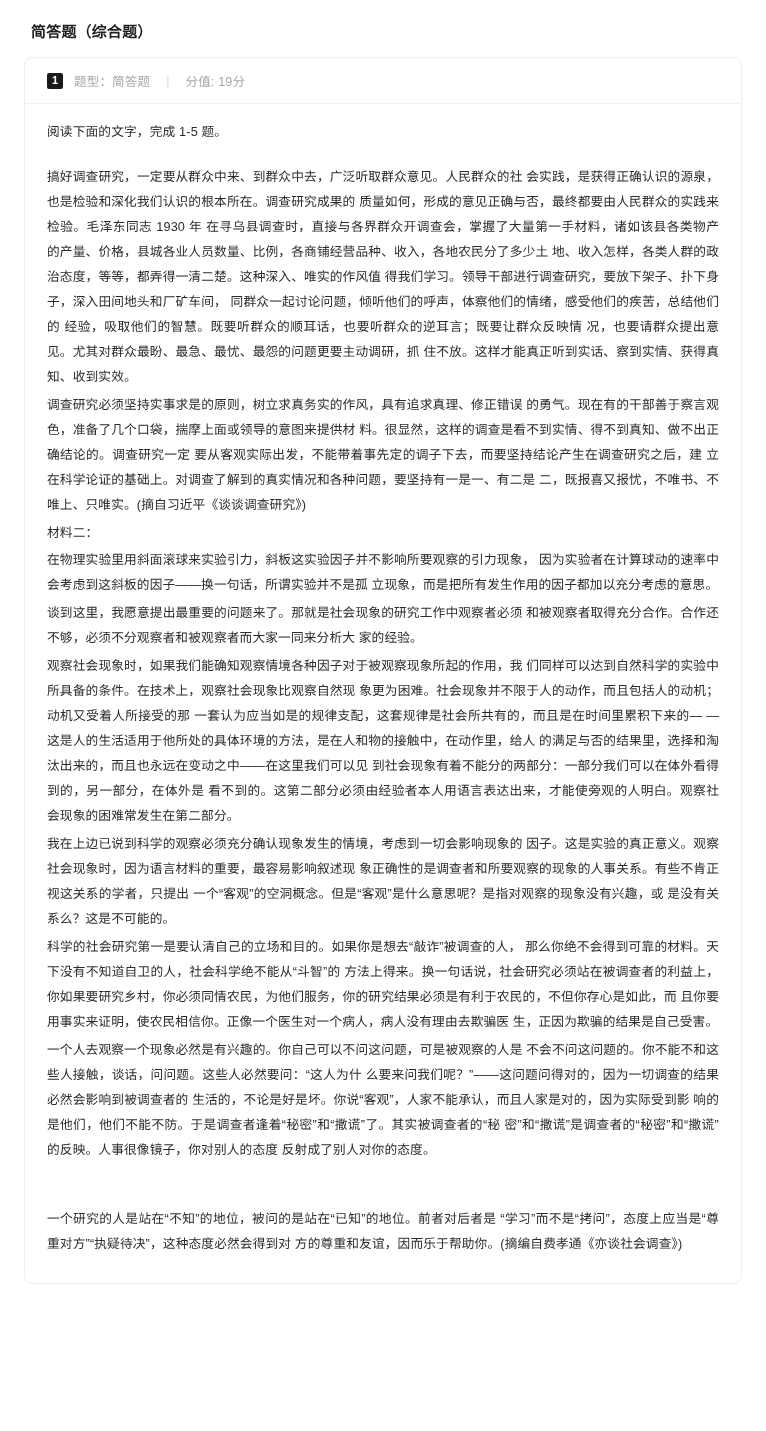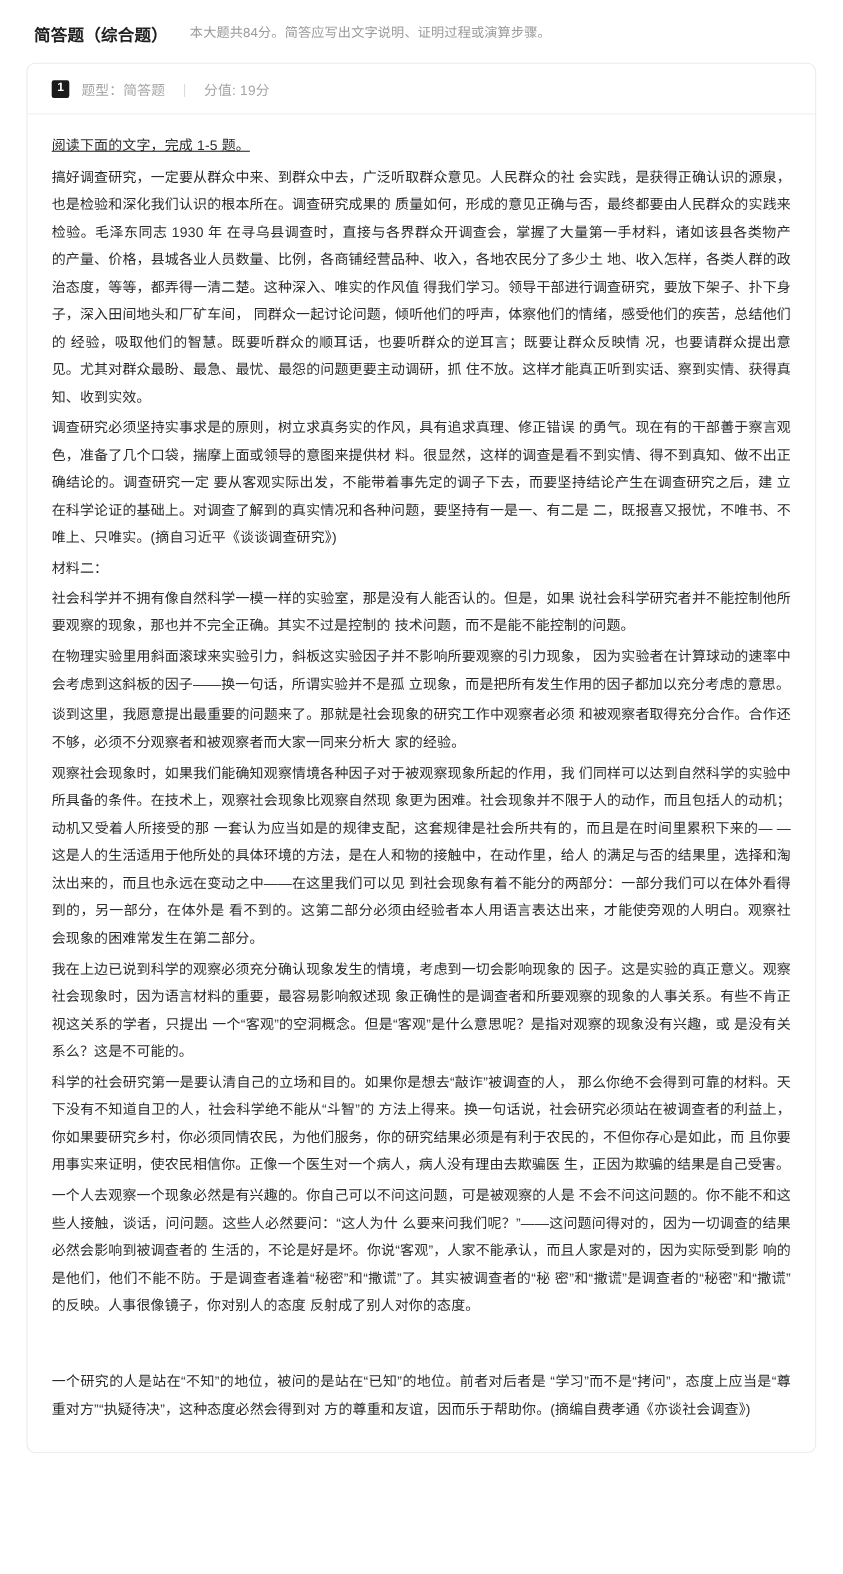--- a/index.html
+++ b/index.html
@@ -86,50 +86,48 @@
   }
   .para {
     font-size: 12.7px;
     line-height: 25px;
     color: #2b2b2b;
     margin: 0 0 3px 0;
     text-align: justify;
     text-justify: inter-ideograph;
     letter-spacing: 0.15px;
   }
-  .para.lead { margin-bottom: 4px; text-decoration: underline; }
+  .para.lead { margin-bottom: 20px; }
   .para.label { margin-bottom: 2px; }
   .para:last-child { margin-bottom: 0; margin-top: 44px; }
 </style>
 </head>
 <body>
 
 <div class="section-header">
   <div class="section-title">简答题（综合题）</div>
-  <div class="section-desc">本大题共84分。简答应写出文字说明、证明过程或演算步骤。</div>
 </div>
 
 <div class="card">
 
   <div class="card-head">
     <span class="q-badge">1</span>
     <span class="q-meta">题型：简答题</span>
     <span class="q-sep">|</span>
     <span class="q-meta" style="margin-left:0">分值: 19分</span>
   </div>
 
   <div class="card-body">
 
     <p class="para lead">阅读下面的文字，完成 1-5 题。</p>
 
     <p class="para">搞好调查研究，一定要从群众中来、到群众中去，广泛听取群众意见。人民群众的社 会实践，是获得正确认识的源泉，也是检验和深化我们认识的根本所在。调查研究成果的 质量如何，形成的意见正确与否，最终都要由人民群众的实践来检验。毛泽东同志 1930 年 在寻乌县调查时，直接与各界群众开调查会，掌握了大量第一手材料，诸如该县各类物产 的产量、价格，县城各业人员数量、比例，各商铺经营品种、收入，各地农民分了多少土 地、收入怎样，各类人群的政治态度，等等，都弄得一清二楚。这种深入、唯实的作风值 得我们学习。领导干部进行调查研究，要放下架子、扑下身子，深入田间地头和厂矿车间， 同群众一起讨论问题，倾听他们的呼声，体察他们的情绪，感受他们的疾苦，总结他们的 经验，吸取他们的智慧。既要听群众的顺耳话，也要听群众的逆耳言；既要让群众反映情 况，也要请群众提出意见。尤其对群众最盼、最急、最忧、最怨的问题更要主动调研，抓 住不放。这样才能真正听到实话、察到实情、获得真知、收到实效。</p>
     <p class="para">调查研究必须坚持实事求是的原则，树立求真务实的作风，具有追求真理、修正错误 的勇气。现在有的干部善于察言观色，准备了几个口袋，揣摩上面或领导的意图来提供材 料。很显然，这样的调查是看不到实情、得不到真知、做不出正确结论的。调查研究一定 要从客观实际出发，不能带着事先定的调子下去，而要坚持结论产生在调查研究之后，建 立在科学论证的基础上。对调查了解到的真实情况和各种问题，要坚持有一是一、有二是 二，既报喜又报忧，不唯书、不唯上、只唯实。(摘自习近平《谈谈调查研究》)</p>
 
     <p class="para label">材料二：</p>
-    <p class="para">社会科学并不拥有像自然科学一模一样的实验室，那是没有人能否认的。但是，如果 说社会科学研究者并不能控制他所要观察的现象，那也并不完全正确。其实不过是控制的 技术问题，而不是能不能控制的问题。</p>
     <p class="para">在物理实验里用斜面滚球来实验引力，斜板这实验因子并不影响所要观察的引力现象， 因为实验者在计算球动的速率中会考虑到这斜板的因子——换一句话，所谓实验并不是孤 立现象，而是把所有发生作用的因子都加以充分考虑的意思。</p>
     <p class="para">谈到这里，我愿意提出最重要的问题来了。那就是社会现象的研究工作中观察者必须 和被观察者取得充分合作。合作还不够，必须不分观察者和被观察者而大家一同来分析大 家的经验。</p>
     <p class="para">观察社会现象时，如果我们能确知观察情境各种因子对于被观察现象所起的作用，我 们同样可以达到自然科学的实验中所具备的条件。在技术上，观察社会现象比观察自然现 象更为困难。社会现象并不限于人的动作，而且包括人的动机；动机又受着人所接受的那 一套认为应当如是的规律支配，这套规律是社会所共有的，而且是在时间里累积下来的— —这是人的生活适用于他所处的具体环境的方法，是在人和物的接触中，在动作里，给人 的满足与否的结果里，选择和淘汰出来的，而且也永远在变动之中——在这里我们可以见 到社会现象有着不能分的两部分：一部分我们可以在体外看得到的，另一部分，在体外是 看不到的。这第二部分必须由经验者本人用语言表达出来，才能使旁观的人明白。观察社 会现象的困难常发生在第二部分。</p>
     <p class="para">我在上边已说到科学的观察必须充分确认现象发生的情境，考虑到一切会影响现象的 因子。这是实验的真正意义。观察社会现象时，因为语言材料的重要，最容易影响叙述现 象正确性的是调查者和所要观察的现象的人事关系。有些不肯正视这关系的学者，只提出 一个“客观”的空洞概念。但是“客观”是什么意思呢？是指对观察的现象没有兴趣，或 是没有关系么？这是不可能的。</p>
     <p class="para">科学的社会研究第一是要认清自己的立场和目的。如果你是想去“敲诈”被调查的人， 那么你绝不会得到可靠的材料。天下没有不知道自卫的人，社会科学绝不能从“斗智”的 方法上得来。换一句话说，社会研究必须站在被调查者的利益上，你如果要研究乡村，你必须同情农民，为他们服务，你的研究结果必须是有利于农民的，不但你存心是如此，而 且你要用事实来证明，使农民相信你。正像一个医生对一个病人，病人没有理由去欺骗医 生，正因为欺骗的结果是自己受害。</p>
     <p class="para">一个人去观察一个现象必然是有兴趣的。你自己可以不问这问题，可是被观察的人是 不会不问这问题的。你不能不和这些人接触，谈话，问问题。这些人必然要问：“这人为什 么要来问我们呢？”——这问题问得对的，因为一切调查的结果必然会影响到被调查者的 生活的，不论是好是坏。你说“客观”，人家不能承认，而且人家是对的，因为实际受到影 响的是他们，他们不能不防。于是调查者逢着“秘密”和“撒谎”了。其实被调查者的“秘 密”和“撒谎”是调查者的“秘密”和“撒谎”的反映。人事很像镜子，你对别人的态度 反射成了别人对你的态度。</p>
     <p class="para">一个研究的人是站在“不知”的地位，被问的是站在“已知”的地位。前者对后者是 “学习”而不是“拷问”，态度上应当是“尊重对方”“执疑待决”，这种态度必然会得到对 方的尊重和友谊，因而乐于帮助你。(摘编自费孝通《亦谈社会调查》)</p>
 
   </div>
 </div>

